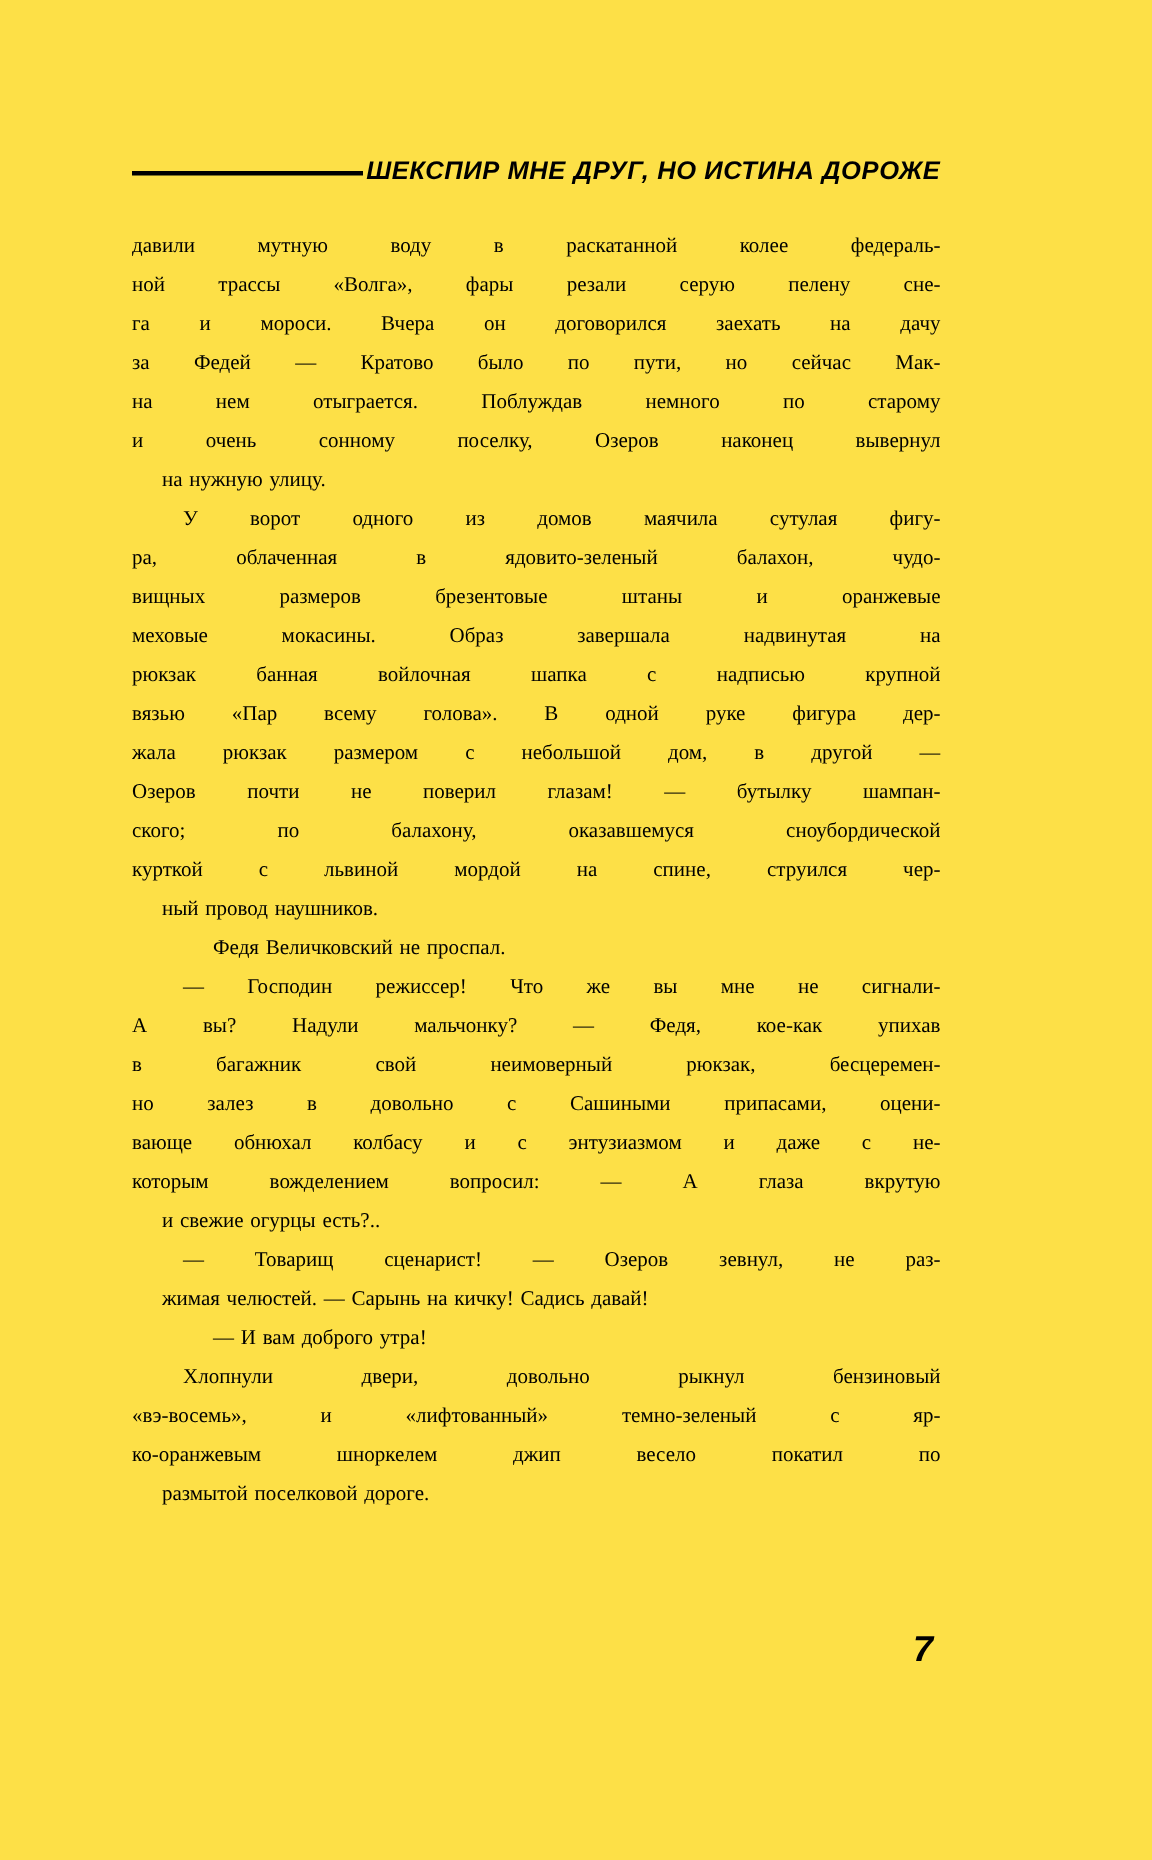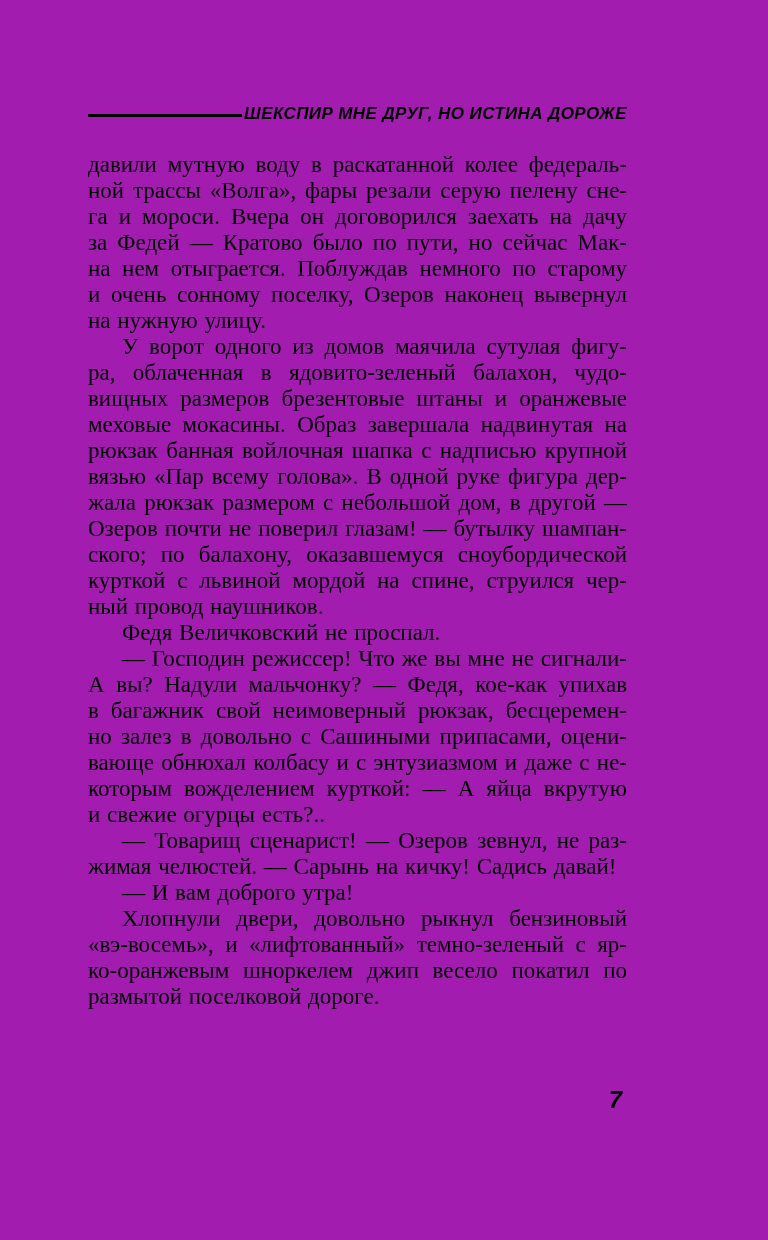--- a/index.html
+++ b/index.html
@@ -6,21 +6,21 @@
   body {
     width: 768px; height: 1240px;
     background: #ffffff;
     font-family: "Liberation Serif", serif;
     color: #000000;
     position: relative;
     overflow: hidden;
   }
   .page {
     position: absolute; inset: 0;
-    background: #a21caf;
+    background: #fde047;
   }
   
   .running-header {
     position: absolute;
     left: 88px; top: 104px; width: 539px;
     display: flex;
     align-items: baseline;
     font-family: "Liberation Sans", sans-serif;
     font-weight: bold;
     font-style: italic;
@@ -33,32 +33,32 @@
     border-bottom: 3px solid #000000;
     transform: translateY(-2px);
     margin-right: 2px;
     min-width: 40px;
   }
   .header-title { flex: 0 0 auto; }
   
   .body-text {
     position: absolute;
     left: 88px; top: 152px; width: 539px;
-    font-size: 23px;
+    font-size: 14px;
     line-height: 26px;
     word-spacing: 1px;
   }
   .line {
     text-align: justify;
     text-align-last: justify;
     white-space: normal;
     overflow: hidden;
     height: 26px;
   }
-  .line.pend { text-align-last: left; }
+  .line.pend { text-align-last: left; margin-left: 20px; }
   .line.indent { text-indent: 34px; }
   
   .page-number {
     position: absolute;
     top: 1086px;
     right: 146px;
     font-family: "Liberation Sans", sans-serif;
     font-weight: bold;
     font-style: italic;
     font-size: 24px;
@@ -92,21 +92,21 @@
     <div class="line">Озеров почти не поверил глазам! — бутылку шампан-</div>
     <div class="line">ского; по балахону, оказавшемуся сноубордической</div>
     <div class="line">курткой с львиной мордой на спине, струился чер-</div>
     <div class="line pend">ный провод наушников.</div>
     <div class="line indent pend">Федя Величковский не проспал.</div>
     <div class="line indent">— Господин режиссер! Что же вы мне не сигнали-</div>
     <div class="line">А вы? Надули мальчонку? — Федя, кое-как упихав</div>
     <div class="line">в багажник свой неимоверный рюкзак, бесцеремен-</div>
     <div class="line">но залез в довольно с Сашиными припасами, оцени-</div>
     <div class="line">вающе обнюхал колбасу и с энтузиазмом и даже с не-</div>
-    <div class="line">которым вожделением курткой: — А яйца вкрутую</div>
+    <div class="line">которым вожделением вопросил: — А глаза вкрутую</div>
     <div class="line pend">и свежие огурцы есть?..</div>
     <div class="line indent">— Товарищ сценарист! — Озеров зевнул, не раз-</div>
     <div class="line pend">жимая челюстей. — Сарынь на кичку! Садись давай!</div>
     <div class="line indent pend">— И вам доброго утра!</div>
     <div class="line indent">Хлопнули двери, довольно рыкнул бензиновый</div>
     <div class="line">«вэ-восемь», и «лифтованный» темно-зеленый с яр-</div>
     <div class="line">ко-оранжевым шноркелем джип весело покатил по</div>
     <div class="line pend">размытой поселковой дороге.</div>
   </div>
 

